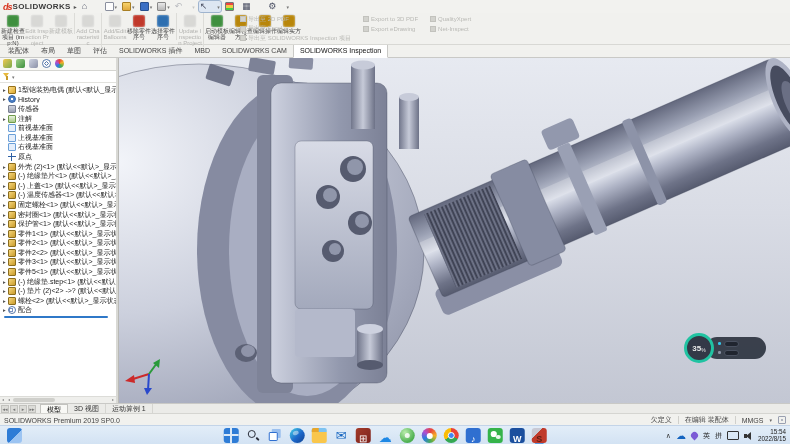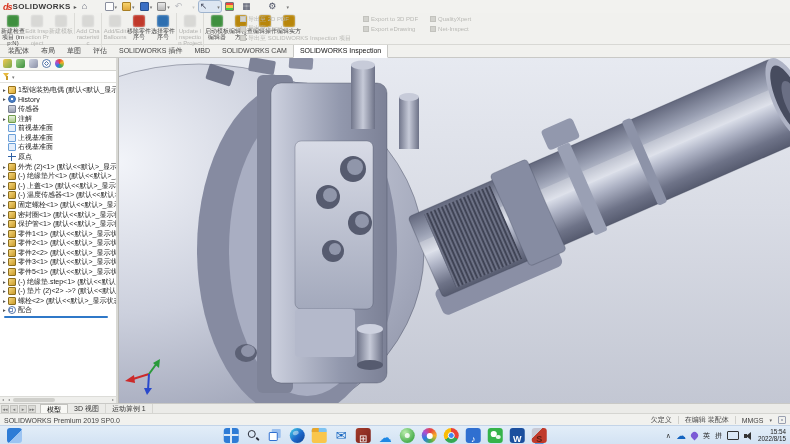--- a/index.html
+++ b/index.html
@@ -612,20 +612,36 @@
 
     <svg id="triad" width="44" height="40" viewBox="0 0 44 40">
       <line x1="28" y1="17" x2="12" y2="22" stroke="#cc2a2a" stroke-width="2"></line>
       <polygon points="4,24 13,18 14,26" fill="#cc2a2a"></polygon>
       <line x1="28" y1="17" x2="36" y2="6" stroke="#2a9a3a" stroke-width="2"></line>
       <polygon points="39,2 32,6 38,11" fill="#2a9a3a"></polygon>
       <line x1="28" y1="17" x2="27" y2="33" stroke="#2a49cc" stroke-width="2"></line>
       <polygon points="26,38 23,31 31,31" fill="#2a49cc"></polygon>
     </svg>
 
+    <div id="zoom-badge">
+      <div class="dial">
+        <span class="pct">35</span>
+          <span class="unit">%</span>
+      </div>
+      <div class="pillbody">
+        <div class="prow">
+            <span class="pdot"></span>
+            <span class="poval"></span>
+          </div>
+        <div class="prow">
+            <span class="pdot"></span>
+            <span class="poval"></span>
+          </div>
+      </div>
+    </div>
   </div>
 </div>
 
 <div id="doctabs">
   <span class="nav">◂◂</span>
   <span class="nav">◂</span>
   <span class="nav">▸</span>
   <span class="nav">▸▸</span>
   <div style="display:flex;">
 

